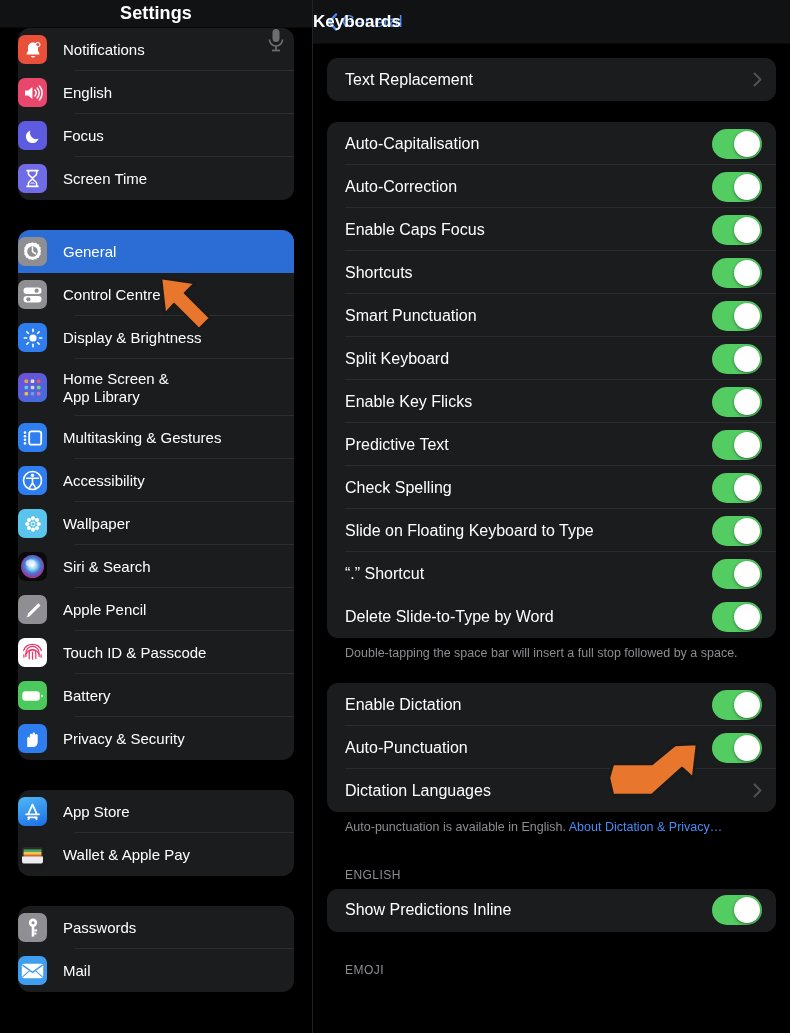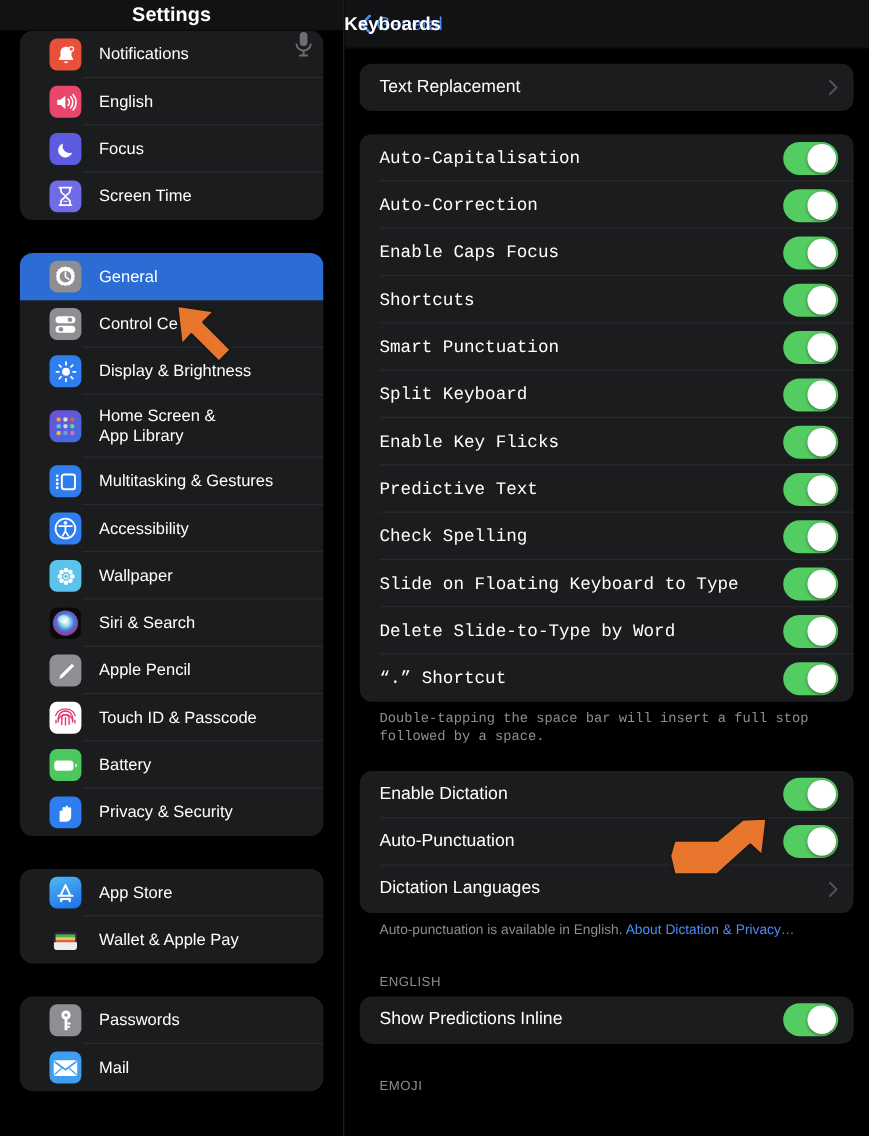--- a/index.html
+++ b/index.html
@@ -32,21 +32,21 @@
   .sb-scroll { padding:0 18px; }
   .sb-group {
     background:#1b1c1e;
     border-radius:12px;
     overflow:hidden;
     margin-bottom:30px;
   }
   .sb-row {
     display:flex; align-items:center;
     height:43px;
-    padding-left:27px;
+    padding-left:0;
     position:relative;
   }
   .sb-row.tall { height:57px; align-items:center; }
   .sb-row.selected { background:#2b6dd4; }
   .sb-row .sep {
     position:absolute; left:57px; right:0; bottom:0; height:1px; background:#2c2d30;
   }
   .sb-row:last-child .sep { display:none; }
   .sb-icon {
     width:29px; height:29px; border-radius:7px;
@@ -436,21 +436,21 @@
         <div style="margin-bottom: 21px; margin-top: 14px;">
           <div class="card">
             <div class="d-row">
               <div class="d-label">Text Replacement</div>
               <svg class="chev" viewBox="0 0 9 15">
                 <polyline points="1.5,1.5 7.5,7.5 1.5,13.5" fill="none" stroke="#8d8d92" stroke-width="1.9" stroke-linecap="round" stroke-linejoin="round"></polyline>
               </svg>
             </div>
           </div>
         </div>
-        <div style="margin-bottom: 21px; font-family: Liberation Mono, monospace;">
+        <div style="margin-bottom: 21px;">
           <div class="card">
             <div class="d-row">
               <div class="d-label">Auto-Capitalisation</div>
               <div class="toggle">
                 <div class="knob"></div>
               </div>
               <div class="sep"></div>
             </div>
             <div class="d-row">
               <div class="d-label">Auto-Correction</div>
@@ -509,31 +509,31 @@
               <div class="sep"></div>
             </div>
             <div class="d-row">
               <div class="d-label">Slide on Floating Keyboard to Type</div>
               <div class="toggle">
                 <div class="knob"></div>
               </div>
               <div class="sep"></div>
             </div>
             <div class="d-row">
+              <div class="d-label">“.” Shortcut</div>
+              <div class="toggle">
+                <div class="knob"></div>
+              </div>
+            </div>
+            <div class="d-row">
               <div class="d-label">Delete Slide-to-Type by Word</div>
               <div class="toggle">
                 <div class="knob"></div>
               </div>
               <div class="sep"></div>
-            </div>
-            <div class="d-row">
-              <div class="d-label">“.” Shortcut</div>
-              <div class="toggle">
-                <div class="knob"></div>
-              </div>
             </div>
           </div>
           <div class="footnote"><span>Double-tapping the space bar will insert a full stop followed by a space.</span></div>
         </div>
         <div style="margin-bottom: 21px;">
           <div class="card">
             <div class="d-row">
               <div class="d-label">Enable Dictation</div>
               <div class="toggle">
                 <div class="knob"></div>

